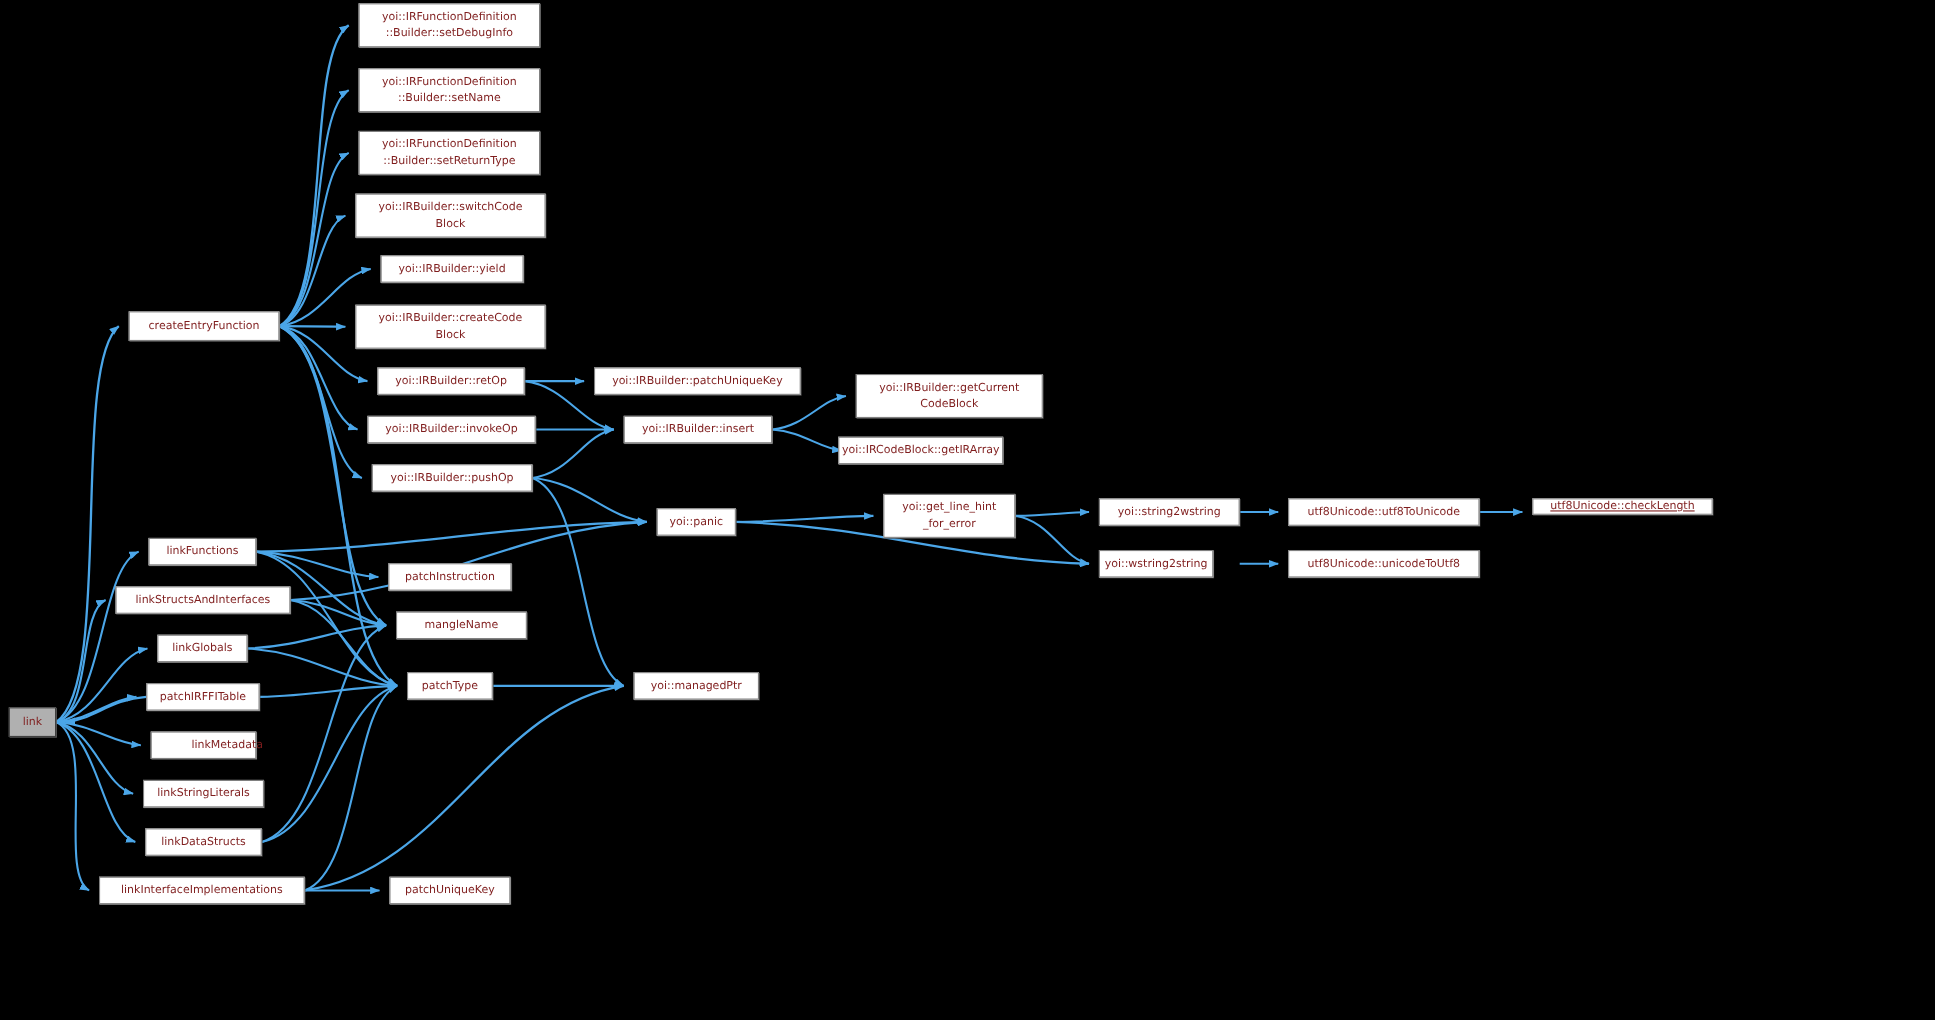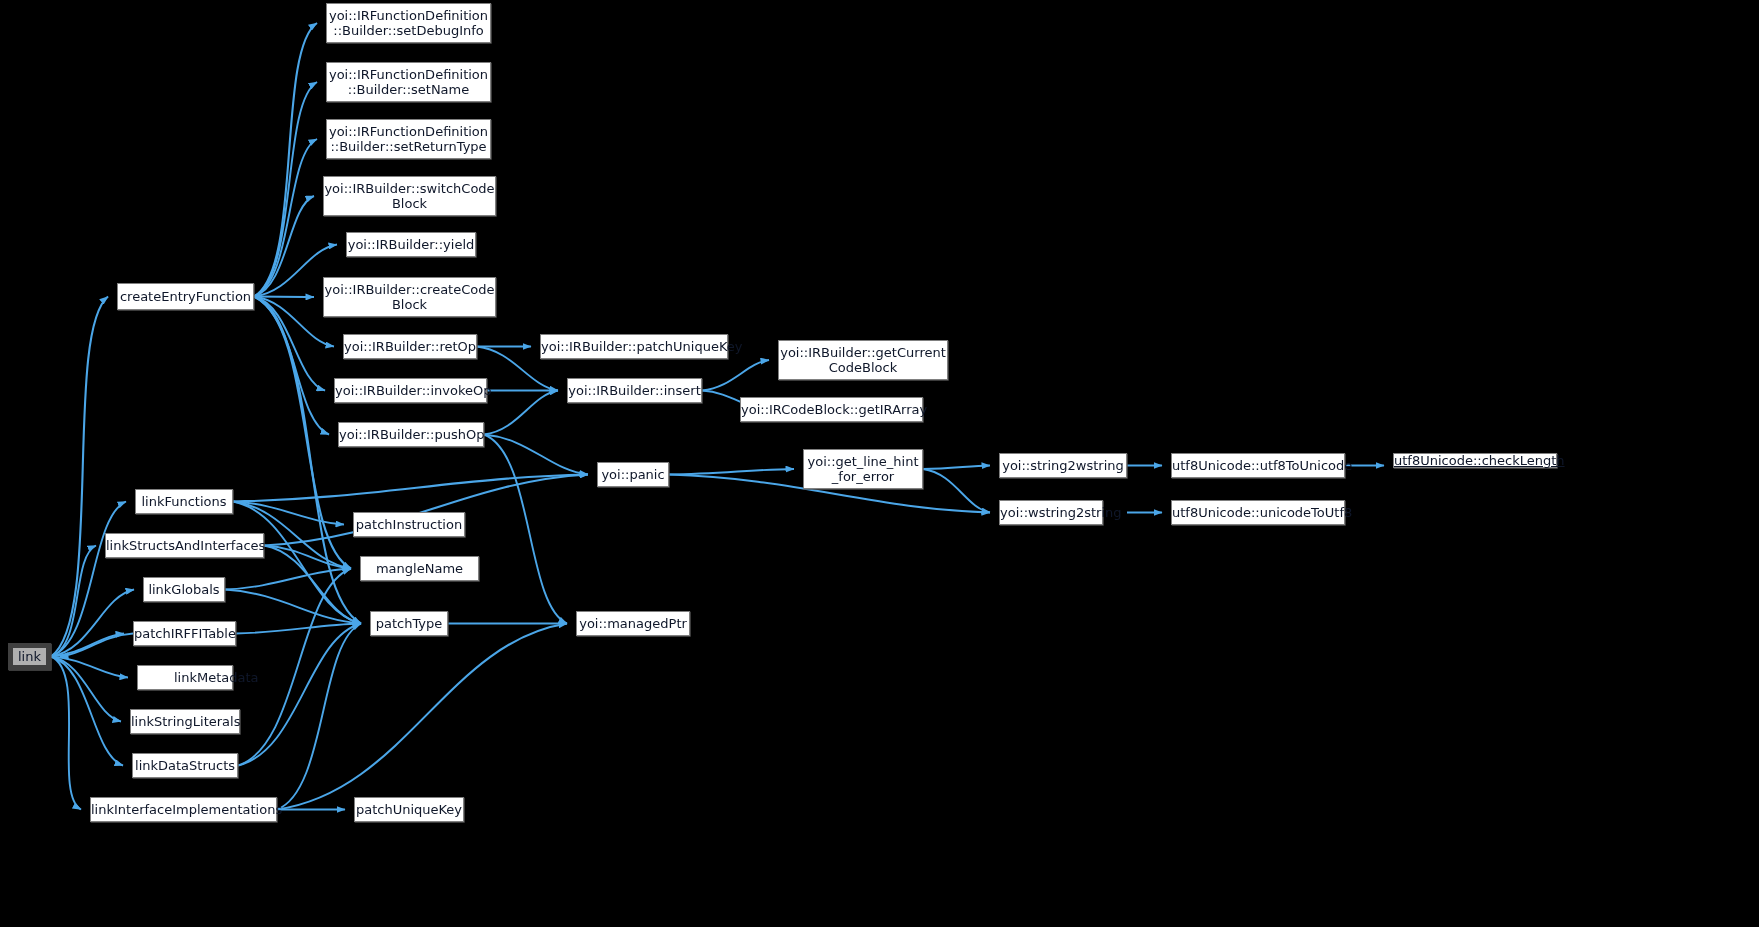--- a/index.html
+++ b/index.html
@@ -21,35 +21,35 @@
     top: 0;
     width: 1759px;
     height: 927px;
     pointer-events: none;
   }
   .gnode {
     position: absolute;
     box-sizing: border-box;
     background: #ffffff;
     border: 1px solid #808080;
-    color: #0f172a;
-    font-size: 13px;
+    color: #7f1d1d;
+    font-size: 10px;
     line-height: 15px;
     display: flex;
     align-items: center;
     justify-content: center;
     text-align: center;
     letter-spacing: 0px;
     white-space: pre-line;
     box-shadow: 0.7px 0.7px 0 0 #555555;
     z-index: 5;
   }
   .gnode.current {
     background: #b0b0b0;
-    border: 5px solid #404040;
+    border: 1px solid #404040;
   }
   .gnode .nlabel {
     display: block;
     padding: 0 4px;
     width: 100%;
   }
 </style>
 </head>
 <body>
 
@@ -129,21 +129,21 @@
       <div class="gnode" style="left: 346px; top: 232px; width: 130px; height: 25px;"><span class="nlabel">yoi::IRBuilder::yield</span></div>
       <div class="gnode" style="left: 323px; top: 277px; width: 173px; height: 40px;"><span class="nlabel">yoi::IRBuilder::createCode
 Block</span></div>
       <div class="gnode" style="left: 343px; top: 334px; width: 134px; height: 25px;"><span class="nlabel">yoi::IRBuilder::retOp</span></div>
       <div class="gnode" style="left: 334px; top: 378px; width: 153px; height: 25px;"><span class="nlabel">yoi::IRBuilder::invokeOp</span></div>
       <div class="gnode" style="left: 338px; top: 422px; width: 146px; height: 25px;"><span class="nlabel">yoi::IRBuilder::pushOp</span></div>
       <div class="gnode" style="left: 540px; top: 334px; width: 188px; height: 25px;"><span class="nlabel">yoi::IRBuilder::patchUniqueKey</span></div>
       <div class="gnode" style="left: 567px; top: 378px; width: 135px; height: 25px;"><span class="nlabel">yoi::IRBuilder::insert</span></div>
       <div class="gnode" style="left: 778px; top: 340px; width: 170px; height: 40px;"><span class="nlabel">yoi::IRBuilder::getCurrent
 CodeBlock</span></div>
-      <div class="gnode" style="left: 740px; top: 397px; width: 183px; height: 25px;"><span class="nlabel">yoi::IRCodeBlock::getIRArray</span></div>
+      <div class="gnode" style="left: 762px; top: 397px; width: 150px; height: 25px;"><span class="nlabel">yoi::IRCodeBlock::getIRArray</span></div>
       <div class="gnode" style="left: 597px; top: 462px; width: 72px; height: 25px;"><span class="nlabel">yoi::panic</span></div>
       <div class="gnode" style="left: 803px; top: 449px; width: 120px; height: 40px;"><span class="nlabel">yoi::get_line_hint
 _for_error</span></div>
       <div class="gnode" style="left: 999px; top: 453px; width: 128px; height: 25px; justify-content: center;"><span class="nlabel">yoi::string2wstring</span></div>
       <div class="gnode" style="left: 1171px; top: 453px; width: 174px; height: 25px;"><span class="nlabel">utf8Unicode::utf8ToUnicode</span></div>
       <div class="gnode" style="left: 1393px; top: 453px; width: 164px; height: 15px; text-decoration: underline;"><span class="nlabel">utf8Unicode::checkLength</span></div>
       <div class="gnode" style="left: 999px; top: 500px; width: 104px; height: 25px;"><span class="nlabel">yoi::wstring2string</span></div>
       <div class="gnode" style="left: 1171px; top: 500px; width: 174px; height: 25px;"><span class="nlabel">utf8Unicode::unicodeToUtf8</span></div>
       <div class="gnode" style="left: 135px; top: 489px; width: 98px; height: 25px;"><span class="nlabel">linkFunctions</span></div>
       <div class="gnode" style="left: 105px; top: 533px; width: 159px; height: 25px;"><span class="nlabel">linkStructsAndInterfaces</span></div>

